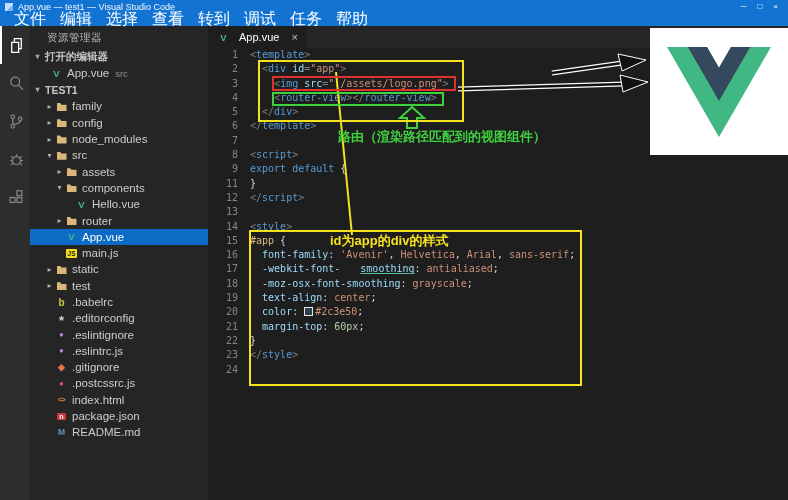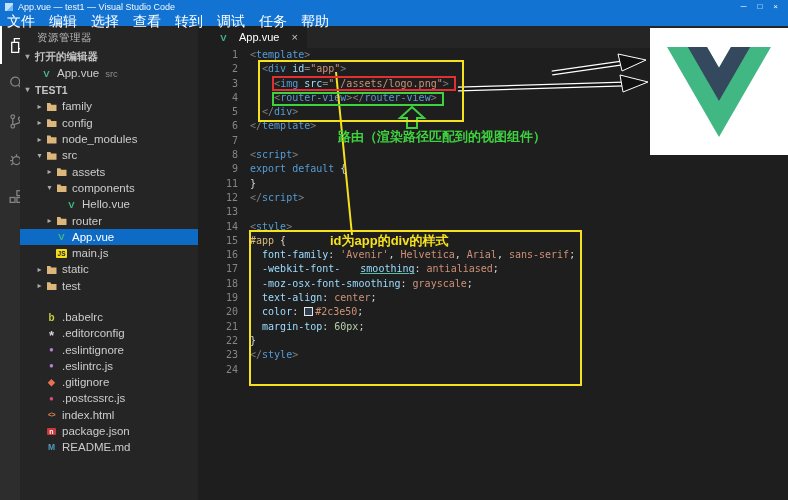--- a/index.html
+++ b/index.html
@@ -8,31 +8,31 @@
     background:#1e1e1e;font-family:"Liberation Sans",sans-serif;
     -webkit-font-smoothing:antialiased;
   }
   
   .titlebar{position:absolute;top:0;left:0;right:0;height:26px;background:var(--title-blue,#1273d2);color:#fff;z-index:5;}
   .title-row{height:13px;display:flex;align-items:center;padding:0 5px;font-size:9px;}
   .app-icon{width:8px;height:8px;background:linear-gradient(135deg,#bfe0ff 60%,#7ab8f0 60%);margin-right:5px;flex:none;}
   .title-text{opacity:.95;white-space:nowrap;text-align:center;}
   .win-controls{margin-left:auto;display:flex;gap:11px;font-size:8px;padding-right:5px;}
   .win-controls span{cursor:default;}
-  .menu-row{height:13px;display:flex;align-items:flex-start;font-size:14px;padding-left:0;}
+  .menu-row{height:13px;display:flex;align-items:center;font-size:16px;padding-left:7px;}
   .menu-item{padding:0 7px;white-space:nowrap;}
   
   .activitybar{position:absolute;left:0;top:26px;width:30px;bottom:0;background:#2d2d2d;z-index:4;}
   .act-item{width:30px;height:38px;display:flex;align-items:center;justify-content:center;color:#858585;border-left:2px solid transparent;box-sizing:border-box;}
   .act-item.active{color:#fff;border-left-color:#fff;}
   .act-item svg{width:17px;height:17px;}
   .act-item svg *{fill:none;stroke:currentColor;stroke-width:1.2;}
   .act-item svg .fillbg{fill:#2d2d2d;}
   
-  .sidebar{position:absolute;left:20px;top:26px;width:178px;bottom:0;background:#252526;color:#ccc;z-index:4;overflow:hidden;}
+  .sidebar{position:absolute;left:30px;top:26px;width:178px;bottom:0;background:#252526;color:#ccc;z-index:4;overflow:hidden;}
   .sb-header{height:22px;line-height:22px;padding-left:17px;font-size:10.5px;color:#bbb;letter-spacing:.5px;}
   .sb-section{height:17px;font-size:10.5px;font-weight:bold;color:#c5c5c5;display:flex;align-items:center;}
   .sb-section .twisty{width:15px;text-align:center;}
   .twisty{display:inline-block;width:11px;font-size:8px;color:#aaa;flex:none;text-align:center;}
   .tree-row{height:16.3px;font-size:11.5px;display:flex;align-items:center;white-space:nowrap;color:#ccc;cursor:default;}
   .tree-row.selected{background:var(--sel-blue,#0e6bc5);color:#fff;}
   .detail{color:#8d8d8d;font-size:9.5px;margin-left:6px;}
   .ficon{display:inline-flex;width:13px;height:12px;align-items:center;justify-content:center;margin-right:4px;flex:none;font-weight:bold;font-family:"Liberation Sans",sans-serif;}
   .ficon-folder::before{content:"";width:10px;height:9px;background:#dcb67a;clip-path:polygon(0 12%,38% 12%,48% 30%,100% 30%,100% 100%,0 100%);}
   .ficon-vue::before{content:"V";color:var(--vue-green,#41b883);font-size:9.5px;}
@@ -204,21 +204,21 @@
       <div class="tree-row" style="padding-left: 14px;">
         <span class="twisty">▸</span>
         <span class="ficon ficon-folder"></span>
         <span class="tree-label">static</span>
       </div>
       <div class="tree-row" style="padding-left: 14px;">
         <span class="twisty">▸</span>
         <span class="ficon ficon-folder"></span>
         <span class="tree-label">test</span>
       </div>
-      <div class="tree-row" style="padding-left: 14px; margin-top: 15px;">
+      <div class="tree-row" style="padding-left: 14px;">
         <span class="twisty"></span>
         <span class="ficon ficon-babel"></span>
         <span class="tree-label">.babelrc</span>
       </div>
       <div class="tree-row" style="padding-left: 14px; align-items: center;">
         <span class="twisty"></span>
         <span class="ficon ficon-editorconfig"></span>
         <span class="tree-label">.editorconfig</span>
       </div>
       <div class="tree-row" style="padding-left: 14px;">

